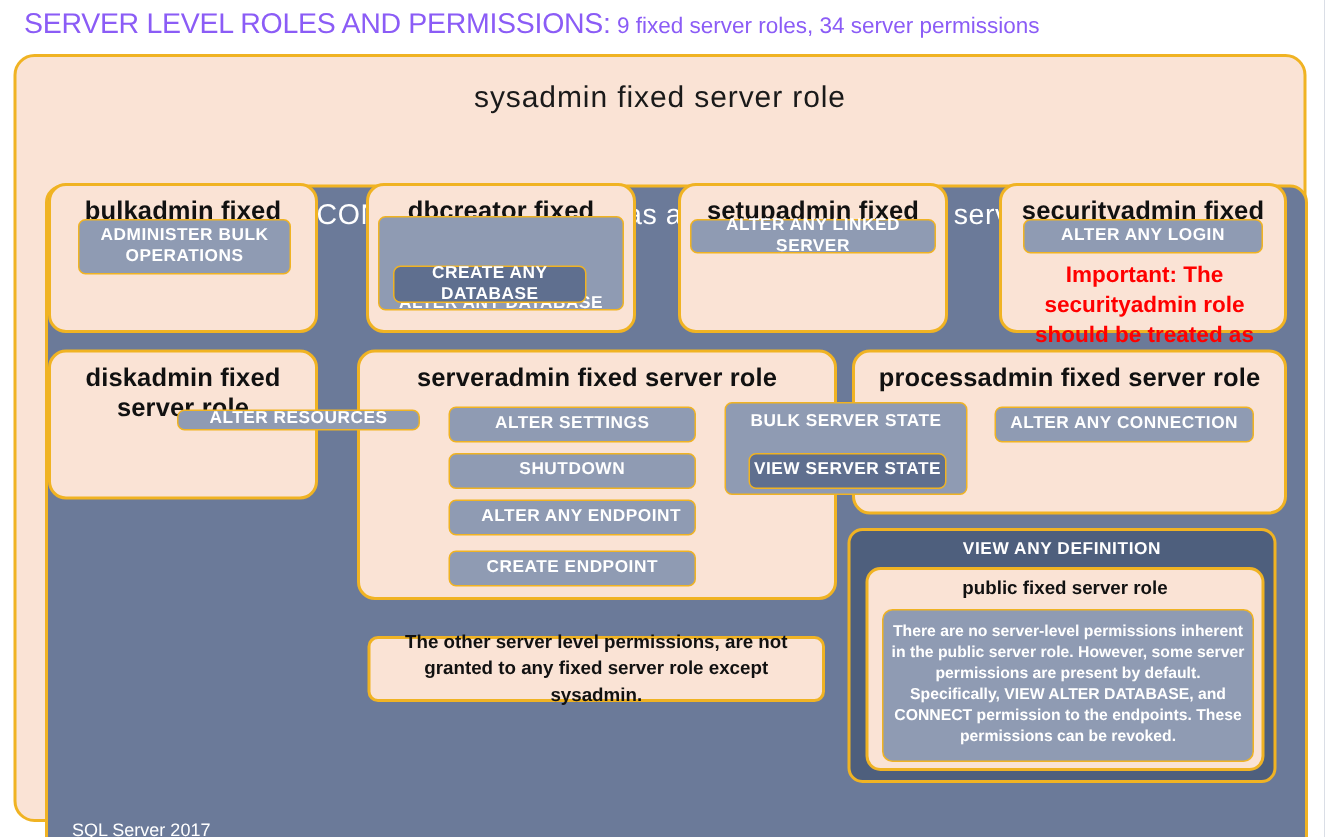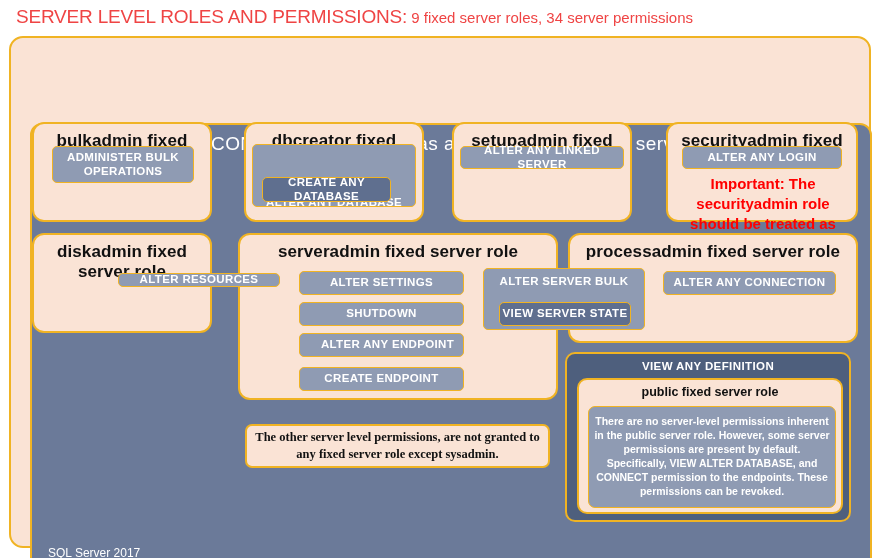--- a/index.html
+++ b/index.html
@@ -12,21 +12,21 @@
     position: relative;
     overflow: hidden;
   }
 
   
   #title-bar {
     position: absolute;
     left: 16px; top: 6px;
     width: 860px; height: 26px;
     white-space: nowrap;
-    color: #ef4444;
+    color: #8b5cf6;
   }
   #title-main {
     font-size: 19px;
     font-weight: 400;
     letter-spacing: -0.2px;
   }
   #title-sub {
     font-size: 15px;
     font-weight: 400;
   }
@@ -203,20 +203,21 @@
   }
 </style>
 </head>
 <body>
 
 <div id="title-bar">
   <span id="title-main">SERVER LEVEL ROLES AND PERMISSIONS:</span><span id="title-sub"> 9 fixed server roles, 34 server permissions</span>
 </div>
 
 <div id="sysadmin-box">
+  <div id="sysadmin-label">sysadmin  fixed  server  role</div>
 
   <div id="control-server-box">
     <div id="control-server-label">CONTROL SERVER: Has all permissions in the server</div>
     <div id="sql-version">SQL Server 2017</div>
   </div>
 </div>
 
 <div class="role-card" style="left:32px; top:122px; width:180px; height:100px;">
   <div class="role-title">bulkadmin  fixed server role</div>
 </div>
@@ -254,27 +255,27 @@
 </div>
 
 <div class="perm" style="left:118px; top:273px; width:162px; height:14px;">ALTER RESOURCES</div>
 
 <div class="perm" style="left:299px; top:271px; width:165px; height:24px;">ALTER SETTINGS</div>
 <div class="perm" style="left:299px; top:302px; width:165px; height:24px;">SHUTDOWN</div>
 <div class="perm" style="left:299px; top:333px; width:165px; height:24px;padding-left:12px;">ALTER ANY ENDPOINT</div>
 <div class="perm" style="left:299px; top:367px; width:165px; height:24px;">CREATE  ENDPOINT</div>
 
 <div class="perm" style="left:483px; top:268px; width:162px; height:62px;">
-  <span style="position:absolute; left:0; top:6px; width:100%;">ALTER SERVER  BULK</span>
+  <span style="position:absolute; left:0; top:6px; width:100%;">BULK SERVER  STATE</span>
 </div>
 <div class="perm dark" style="left:499px; top:302px; width:132px; height:24px;">VIEW SERVER  STATE</div>
 
 <div class="perm" style="left:663px; top:271px; width:173px; height:24px;">ALTER ANY CONNECTION</div>
 
-<div class="note-box" style="left:245px; top:424px; width:305px; height:44px;font-family:Liberation Serif, serif;">The other server level permissions,  are not granted to any fixed server role except sysadmin.</div>
+<div class="note-box" style="left:245px; top:424px; width:305px; height:44px;">The other server level permissions,  are not granted to any fixed server role except sysadmin.</div>
 
 <div id="viewdef-box">
   <div id="public-role-card">
     <div id="public-role-title">public  fixed server role</div>
     <div id="public-desc">There are no server-level permissions inherent in the public server role. However, some server permissions are present by default. Specifically, VIEW ALTER DATABASE, and CONNECT permission to the endpoints. These permissions can be revoked.</div>
   </div>
   <div id="viewdef-label">VIEW ANY DEFINITION</div>
 </div>
 
 </body></html>

